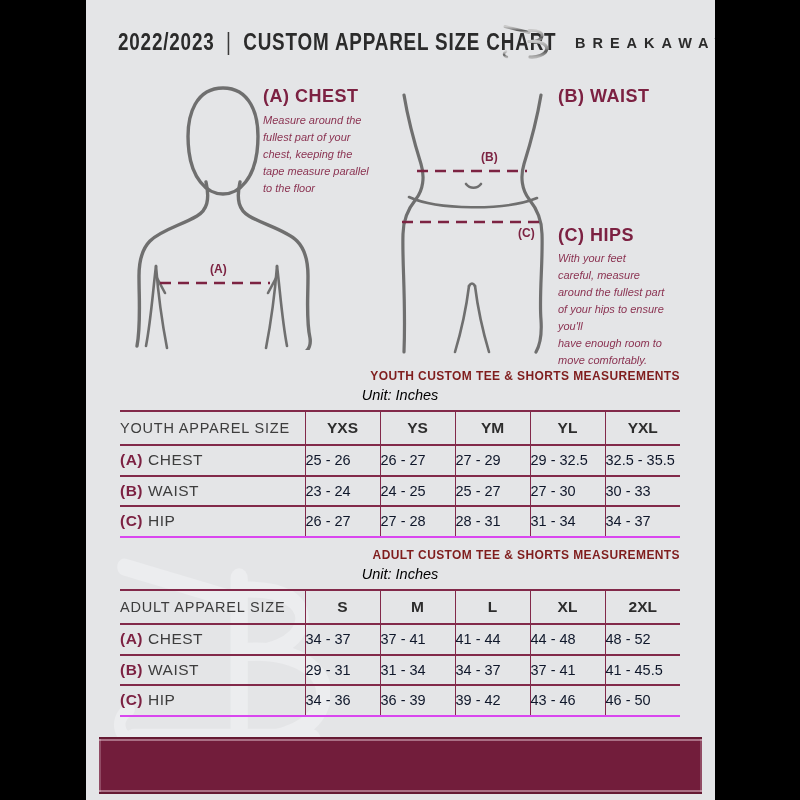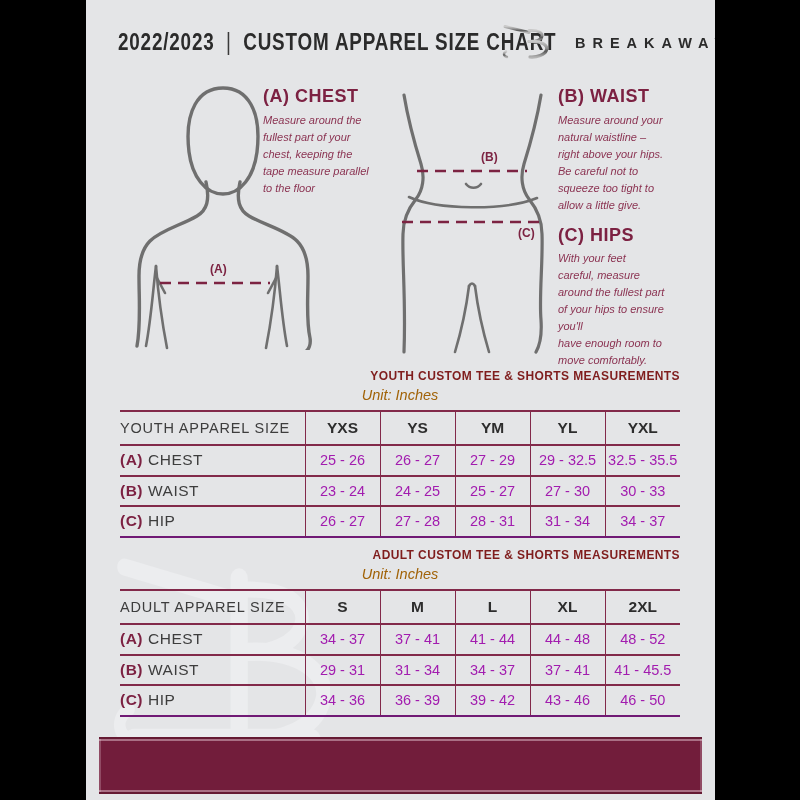--- a/index.html
+++ b/index.html
@@ -26,41 +26,41 @@
 
   
   .g-head{font-weight:bold;font-size:18px;color:#7c2142;letter-spacing:0.5px;white-space:nowrap;}
   .g-body{
     font-style:italic;font-size:11px;line-height:17px;color:#8b3352;white-space:pre-line;
   }
   .marker{font-weight:bold;font-size:12px;color:#7c2342;}
 
   
   .sec-title{left:34px;width:560px;text-align:right;font-weight:bold;font-size:12px;color:#7f1d1d;letter-spacing:0.4px;}
-  .sec-unit{left:34px;width:560px;text-align:center;font-style:italic;font-size:14.5px;color:#a16207;}
+  .sec-unit{left:34px;width:560px;text-align:center;font-style:italic;font-size:14.5px;color:#000000;}
   table.size-table{
     left:34px;position:absolute;width:560px;border-collapse:collapse;table-layout:fixed;z-index:2;
-    border-bottom:2px solid #701a75;
+    border-bottom:2px solid #d946ef;
   }
   table.size-table tr{border-top:2px solid #82294a;}
   table.size-table th, table.size-table td{
     padding:0;background:transparent;vertical-align:middle;
   }
   table.size-table th + th, table.size-table td + td{border-left:1.5px solid #82294a;}
   table.size-table col.c-label{width:185px;}
   table.size-table col.c-size{width:75px;}
   tr.head th{height:32px;}
   tr.data td{height:28.5px;}
   th.lbl-cell{
     text-align:left;padding-left:14px;font-weight:normal;font-size:14.5px;color:#3d3d3d;letter-spacing:0.8px;white-space:nowrap;
   }
   th.size-cell{font-weight:bold;font-size:15.5px;color:#2d2d2d;text-align:center;margin-top:19px;}
   td.lbl-cell{text-align:left;padding-left:20px;font-size:15.5px;color:#3d3d3d;letter-spacing:0.5px;white-space:nowrap;}
   td.lbl-cell .pfx{font-weight:bold;color:#7c2142;margin-right:5px;}
-  td.val-cell{text-align:center;font-size:14.5px;color:#a21caf;}
+  td.val-cell{font-size:14.5px;color:#0f172a;}
 
   
   .watermark{z-index:1;opacity:0.55;}
 
   
   .footer-bar{
     left:13px;top:737px;width:603px;height:53px;background:#721d3b;z-index:3;
     border-top:2px solid #651a33;border-bottom:2px solid #651a33;
     box-shadow:inset 0 2px 0 rgba(240,215,223,0.45), inset 0 -2px 0 rgba(240,215,223,0.45),
                inset 2px 0 0 rgba(240,215,223,0.25), inset -2px 0 0 rgba(240,215,223,0.25);
@@ -138,26 +138,20 @@
   <div class="abs marker" style="left:432px;top:226px;">(C)</div>
 
   <div class="abs g-head" style="left:177px;top:86px;">(A) CHEST</div>
   <div class="abs g-body" style="left:177px;top:112px;width:160px;">Measure around the
 fullest part of your
 chest, keeping the
 tape measure parallel
 to the floor</div>
 
   <div class="abs g-head" style="left:472px;top:86px;">(B) WAIST</div>
-  <div class="abs g-body" style="left:472px;top:112px;width:155px;">Measure around your
-natural waistline –
-right above your hips.
-Be careful not to
-squeeze too tight to
-allow a little give.</div>
 
   <div class="abs g-head" style="left:472px;top:225px;">(C) HIPS</div>
   <div class="abs g-body" style="left:472px;top:250px;width:160px;">With your feet
 careful, measure
 around the fullest part
 of your hips to ensure
 you'll
 have enough room to
 move comfortably.</div>
 

